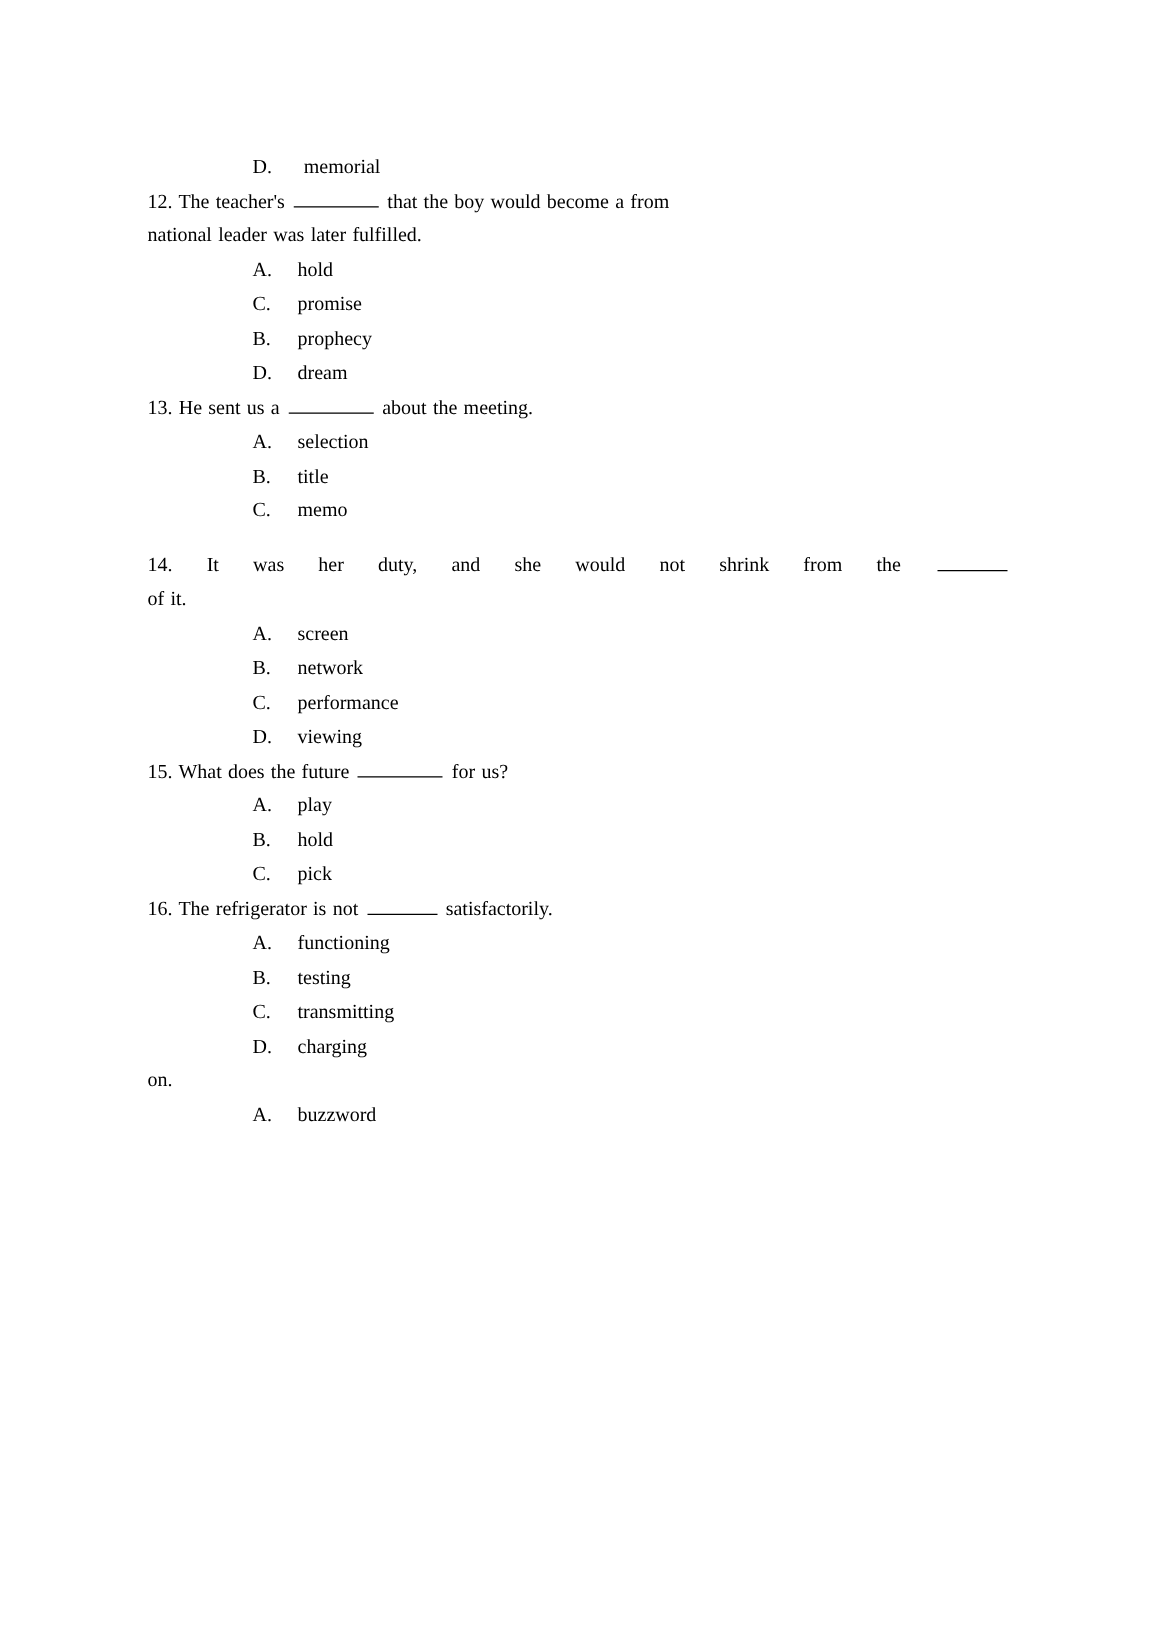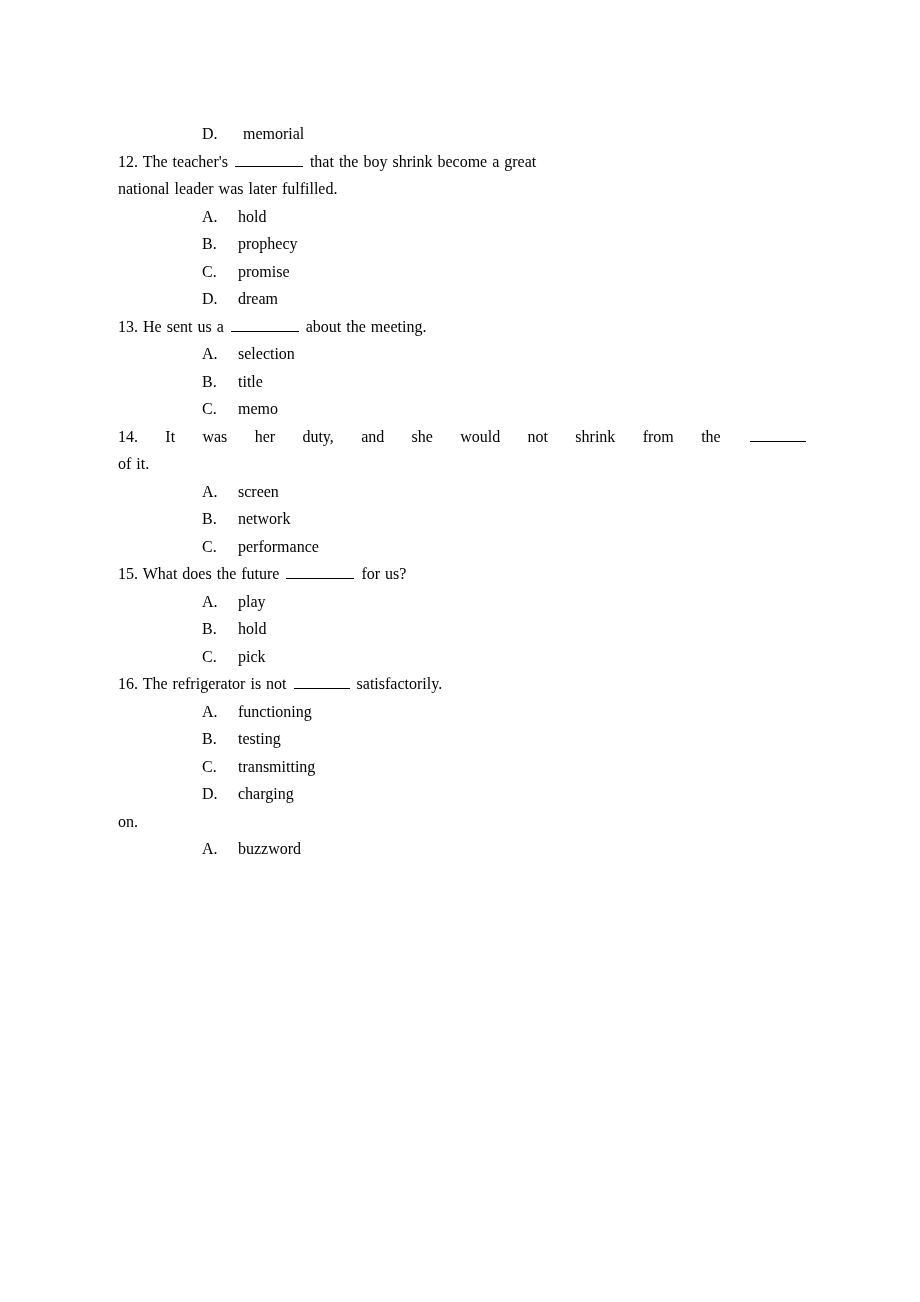--- a/index.html
+++ b/index.html
@@ -44,62 +44,64 @@
   .blank {
     display: inline-block;
     border-bottom: 1px solid #000;
     height: 0.85em;
     vertical-align: baseline;
     margin: 0 2px;
   }
   .just {
     text-align: justify;
     text-align-last: justify;
+    margin-top: 16px;
   }
 </style>
 </head>
 <body>
 
 <div class="page">
 
   <p class="line opt">
     <span class="opt-letter">D.</span>
     <span>memorial</span>
   </p>
 
   <p class="line q">
     <span class="q-num">12.</span>
-    <span>The teacher's </span><span class="blank" style="width:68px"></span><span> that the boy shrink become a great</span>
+    <span>The teacher's </span><span class="blank" style="width:68px"></span><span> that the boy would become a from</span>
   </p>
   <p class="line q">
     <span>national leader was later fulfilled.</span>
   </p>
   <p class="line opt"><span class="opt-letter">A.</span><span>hold</span></p>
+  <p class="line opt"><span class="opt-letter">C.</span><span>promise</span></p>
   <p class="line opt"><span class="opt-letter">B.</span><span>prophecy</span></p>
-  <p class="line opt"><span class="opt-letter">C.</span><span>promise</span></p>
   <p class="line opt"><span class="opt-letter">D.</span><span>dream</span></p>
 
   <p class="line q">
     <span class="q-num">13.</span>
     <span>He sent us a </span><span class="blank" style="width:68px"></span><span> about the meeting.</span>
   </p>
   <p class="line opt"><span class="opt-letter">A.</span><span>selection</span></p>
   <p class="line opt"><span class="opt-letter">B.</span><span>title</span></p>
   <p class="line opt"><span class="opt-letter">C.</span><span>memo</span></p>
 
   <p class="line q just">
     <span class="q-num">14.</span>
     <span>It was her duty, and she would not shrink from the </span><span class="blank" style="width:56px"></span>
   </p>
   <p class="line q">
     <span>of it.</span>
   </p>
   <p class="line opt"><span class="opt-letter">A.</span><span>screen</span></p>
   <p class="line opt"><span class="opt-letter">B.</span><span>network</span></p>
   <p class="line opt"><span class="opt-letter">C.</span><span>performance</span></p>
+  <p class="line opt"><span class="opt-letter">D.</span><span>viewing</span></p>
 
   <p class="line q">
     <span class="q-num">15.</span>
     <span>What does the future </span><span class="blank" style="width:68px"></span><span> for us?</span>
   </p>
   <p class="line opt"><span class="opt-letter">A.</span><span>play</span></p>
   <p class="line opt"><span class="opt-letter">B.</span><span>hold</span></p>
   <p class="line opt"><span class="opt-letter">C.</span><span>pick</span></p>
 
   <p class="line q">

